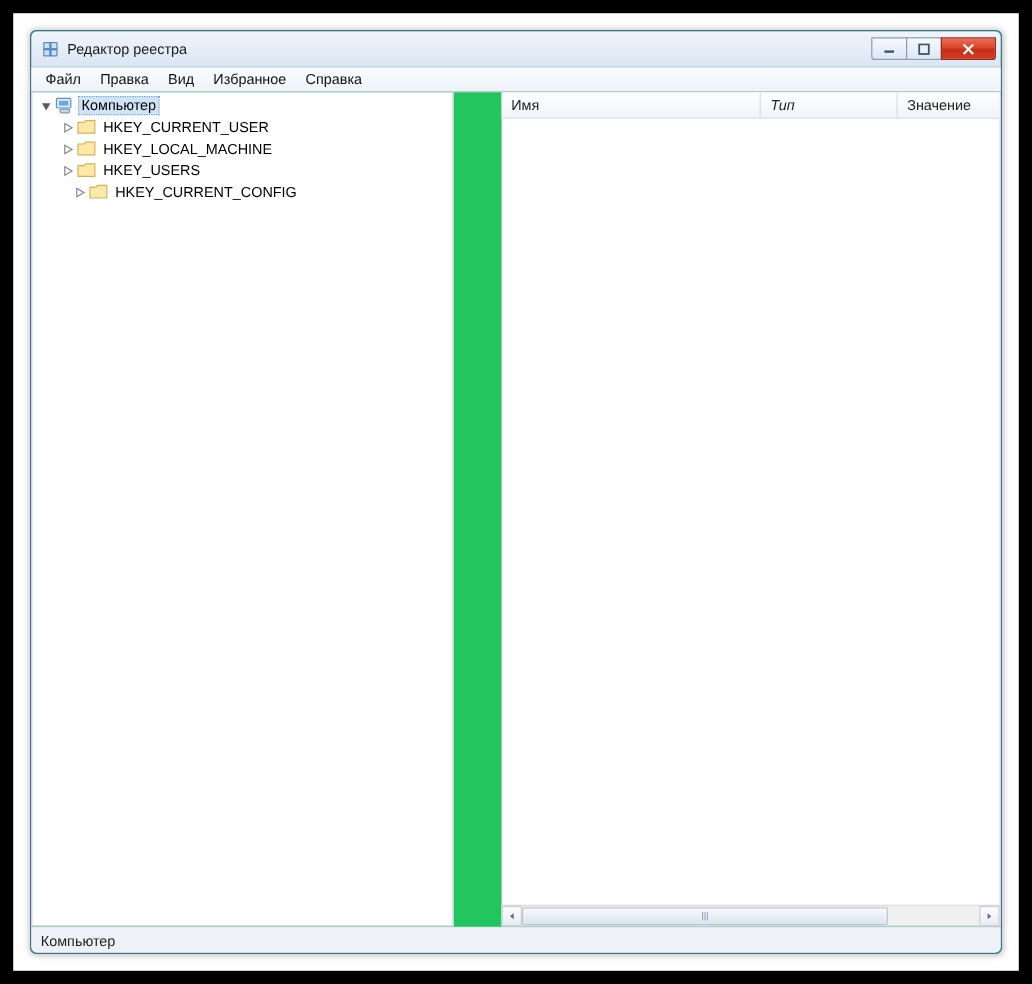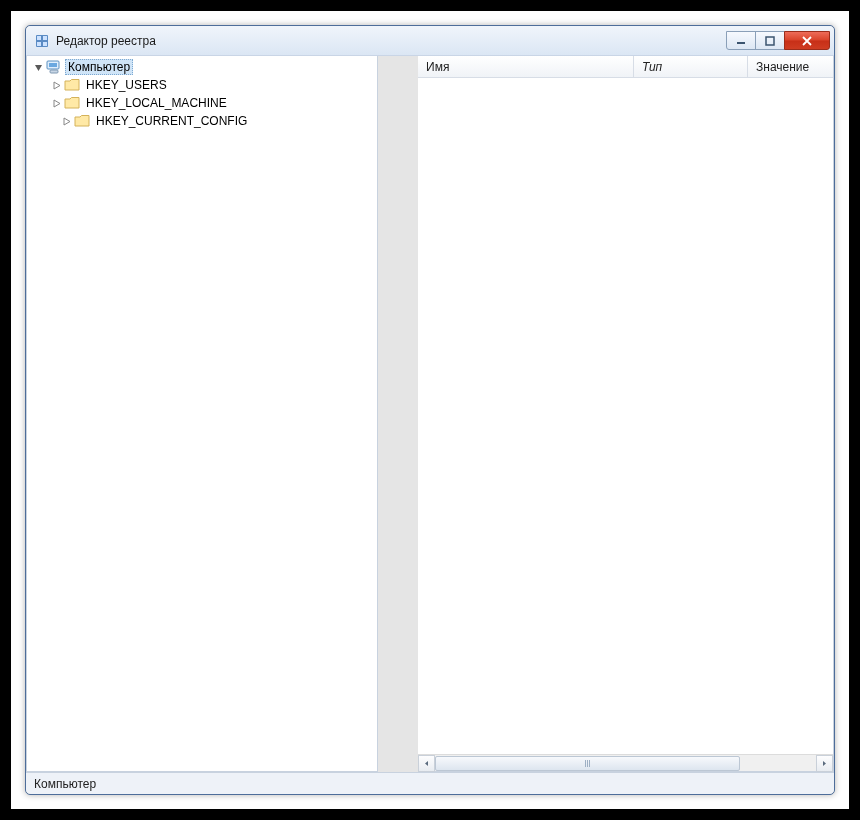--- a/index.html
+++ b/index.html
@@ -15,21 +15,21 @@
     position: absolute;
     left: 10px; top: 10px;
     width: 840px; height: 800px;
     background: #fff;
     border: 1px solid #000;
   }
   .window {
     position: absolute;
     left: 14px; top: 14px;
     width: 810px; height: 770px;
-    background: #e5e5e5;
+    background: #22c55e;
     border: 1px solid #4d6d9a;
     border-radius: 5px;
     box-shadow: 0 0 6px rgba(0,0,0,0.3);
     display: flex;
     flex-direction: column;
   }
   
   .titlebar {
     height: 30px;
     background: linear-gradient(to bottom, #f0f5fb, #dbe6f4);
@@ -229,20 +229,27 @@
             </svg>
         </div>
         <div class="win-btn close">
           <svg width="12" height="10" viewBox="0 0 12 10">
               <path d="M2 1 L10 9 M10 1 L2 9" stroke="#fff" stroke-width="1.8"></path>
             </svg>
         </div>
       </div>
     </div>
 
+    <div class="menubar">
+      <span class="menu-item">Файл</span>
+      <span class="menu-item">Правка</span>
+      <span class="menu-item">Вид</span>
+      <span class="menu-item">Избранное</span>
+      <span class="menu-item">Справка</span>
+    </div>
 
     <div class="body">
 
       <div class="tree-pane">
         <div class="tree-row">
           <span class="tree-toggle">
             <svg width="9" height="9" viewBox="0 0 9 9">
                 <path d="M1 2 L8 2 L4.5 8 Z" fill="#595959"></path>
               </svg>
           </span>
@@ -260,34 +267,47 @@
             <span class="tree-toggle">
               <svg width="9" height="9" viewBox="0 0 9 9">
                   <path d="M2 1 L2 8 L8 4.5 Z" fill="none" stroke="#888" stroke-width="1"></path>
                 </svg>
             </span>
             <span class="tree-icon">
               <svg viewBox="0 0 16 16" width="16" height="16">
                   <path d="M1 4 L6 4 L7.5 2.5 L15 2.5 L15 13 L1 13 Z" fill="#ffe9a6" stroke="#d4b25a"></path>
                 </svg>
             </span>
-            <span class="tree-label">HKEY_USERS</span>
+            <span class="tree-label">HKEY_CURRENT_USER</span>
           </div>
           <div class="tree-row" style="padding-left:22px">
             <span class="tree-toggle">
               <svg width="9" height="9" viewBox="0 0 9 9">
                   <path d="M2 1 L2 8 L8 4.5 Z" fill="none" stroke="#888" stroke-width="1"></path>
                 </svg>
             </span>
             <span class="tree-icon">
               <svg viewBox="0 0 16 16" width="16" height="16">
                   <path d="M1 4 L6 4 L7.5 2.5 L15 2.5 L15 13 L1 13 Z" fill="#ffe9a6" stroke="#d4b25a"></path>
                 </svg>
             </span>
             <span class="tree-label">HKEY_LOCAL_MACHINE</span>
+          </div>
+          <div class="tree-row" style="padding-left:22px">
+            <span class="tree-toggle">
+              <svg width="9" height="9" viewBox="0 0 9 9">
+                  <path d="M2 1 L2 8 L8 4.5 Z" fill="none" stroke="#888" stroke-width="1"></path>
+                </svg>
+            </span>
+            <span class="tree-icon">
+              <svg viewBox="0 0 16 16" width="16" height="16">
+                  <path d="M1 4 L6 4 L7.5 2.5 L15 2.5 L15 13 L1 13 Z" fill="#ffe9a6" stroke="#d4b25a"></path>
+                </svg>
+            </span>
+            <span class="tree-label">HKEY_USERS</span>
           </div>
           <div class="tree-row" style="padding-left:32px">
             <span class="tree-toggle">
               <svg width="9" height="9" viewBox="0 0 9 9">
                   <path d="M2 1 L2 8 L8 4.5 Z" fill="none" stroke="#888" stroke-width="1"></path>
                 </svg>
             </span>
             <span class="tree-icon">
               <svg viewBox="0 0 16 16" width="16" height="16">
                   <path d="M1 4 L6 4 L7.5 2.5 L15 2.5 L15 13 L1 13 Z" fill="#ffe9a6" stroke="#d4b25a"></path>

